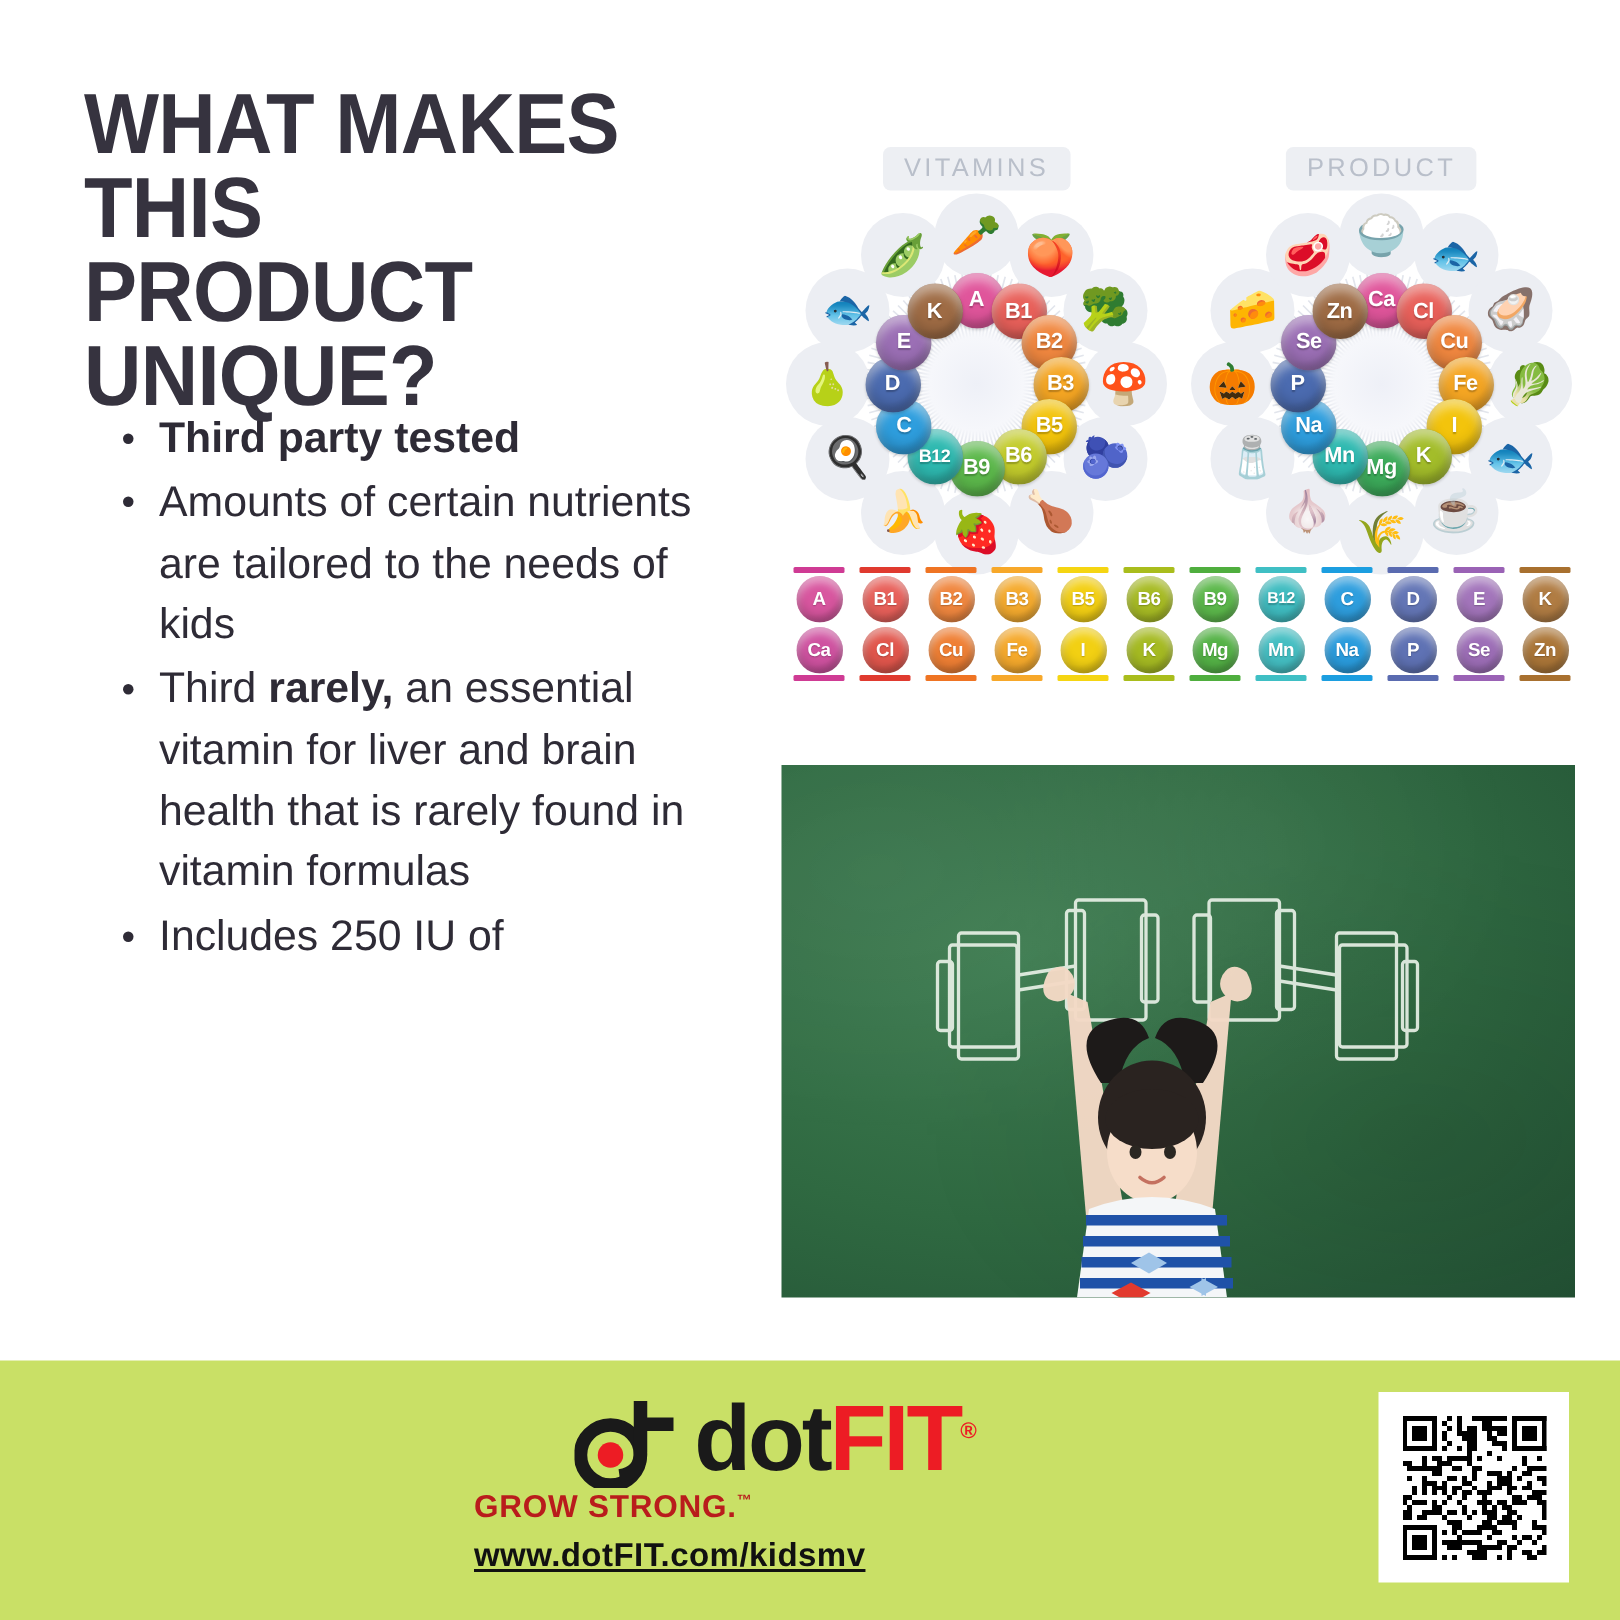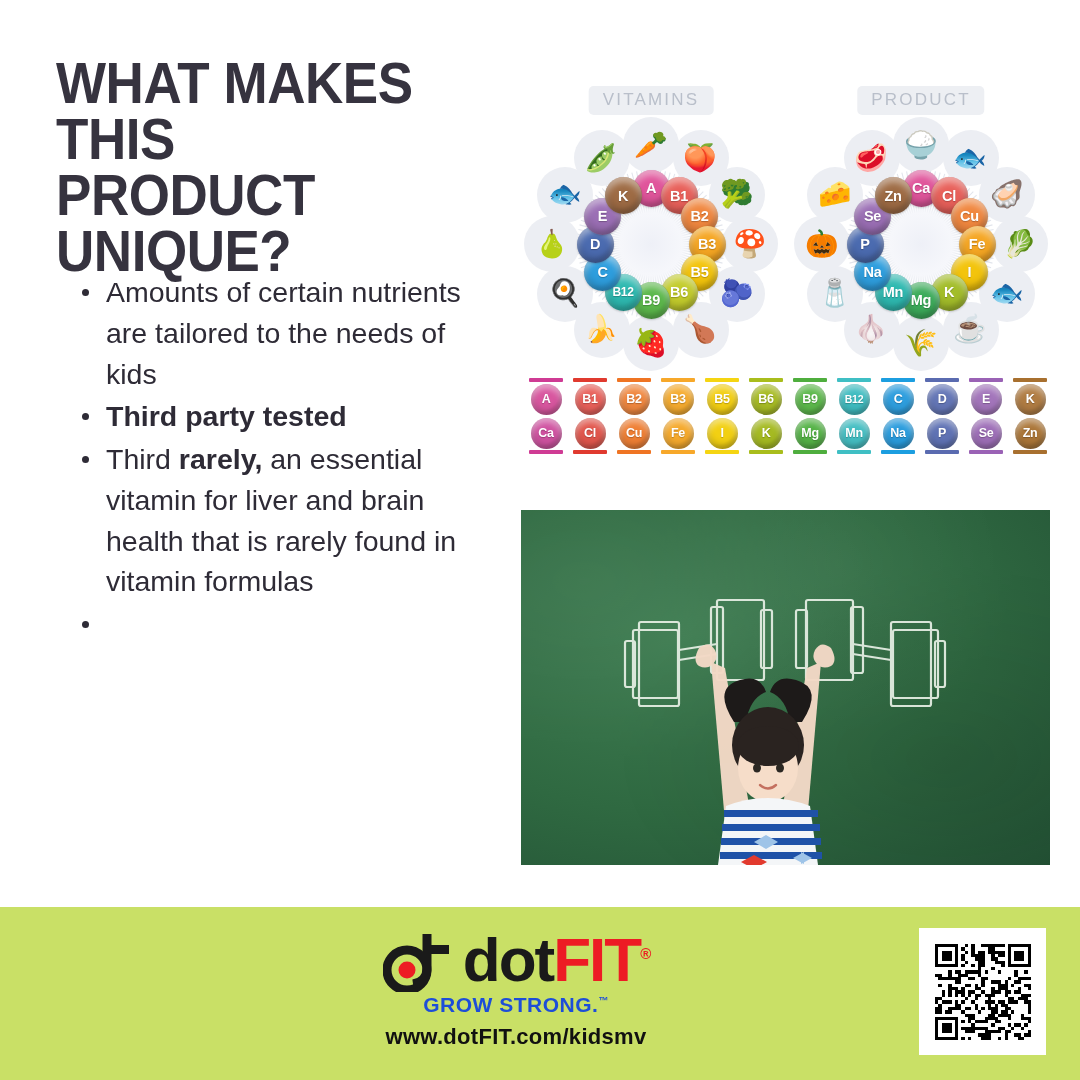--- a/index.html
+++ b/index.html
@@ -27,21 +27,21 @@
   .bullet{position:relative;padding-left:32px;margin-bottom:2px;}
   .bullet .dot{
     position:absolute;left:8px;top:0.58em;width:7px;height:7px;border-radius:50%;
     background:#2e2b36;
   }
   .bullet b{font-weight:700;}
   .subline{display:block;padding-left:14px;font-weight:700;}
 
   
   .wheels{position:absolute;left:520px;top:86px;width:540px;height:300px;}
-  .wheel-wrap{position:absolute;top:0;width:250px;height:300px;}
+  .wheel-wrap{position:absolute;top:12px;width:250px;height:300px;}
   .wheel-wrap.vit{left:6px;}
   .wheel-wrap.min{left:276px;}
   .wheel-title{
     position:absolute;left:50%;top:0;transform:translateX(-50%);
     background:#edeff3;color:#b9bfca;border-radius:5px;
     padding:4px 14px 5px;font-size:17px;letter-spacing:2.2px;font-weight:400;
     white-space:nowrap;
   }
   .wheel{
     position:absolute;left:50%;top:38px;transform:translateX(-50%);
@@ -95,57 +95,58 @@
   .photo .tex{position:absolute;inset:0;opacity:.5;
     background-image:
       radial-gradient(ellipse at 12% 20%, rgba(255,255,255,.09), rgba(0,0,0,0) 45%),
       radial-gradient(ellipse at 80% 70%, rgba(0,0,0,.22), rgba(0,0,0,0) 55%),
       radial-gradient(ellipse at 60% 15%, rgba(255,255,255,.07), rgba(0,0,0,0) 40%);
   }
   .photo svg{position:absolute;inset:0;}
 
   
   .footer{position:absolute;left:0;top:907px;width:1080px;height:173px;background:#c9e066;}
-  .logo-block{position:absolute;left:316px;top:16px;width:400px;text-align:center;}
+  .logo-block{position:absolute;left:316px;top:16px;width:400px;text-align:left;}
   .logo-row{display:flex;align-items:center;justify-content:center;gap:10px;height:74px;}
   .wordmark{font-size:62px;font-weight:700;letter-spacing:-2px;line-height:1;position:relative;}
   .wordmark .dot{color:#1a1a1a;}
   .wordmark .fit{color:#ed1c24;}
   .wordmark .reg{font-size:15px;vertical-align:super;color:#ed1c24;font-weight:700;}
-  .tagline{color:#1d4ed8;font-weight:700;font-size:21px;letter-spacing:0.5px;margin-top:-4px;}
+  .tagline{color:#b91c1c;font-weight:700;font-size:21px;letter-spacing:0.5px;margin-top:-4px;}
   .tagline .tm{font-size:10px;vertical-align:super;}
-  .url{color:#111;font-weight:700;font-size:22px;margin-top:7px;letter-spacing:0.3px;}
+  .url{color:#111;font-weight:700;font-size:22px;text-decoration:underline;margin-top:7px;letter-spacing:0.3px;}
   .qr-panel{position:absolute;left:919px;top:928px;width:127px;height:127px;background:#fff;
     display:flex;align-items:center;justify-content:center;}
 </style>
 </head>
 <body>
 
 <div class="page">
 
   <div class="headline">
     <span>WHAT MAKES THIS</span>
     <span class="l2">PRODUCT UNIQUE?</span>
   </div>
 
   <div class="bullets">
     <div class="bullet">
       <span class="dot"></span>
-      <span>Amounts of certain nutrients are tailored to the needs of kids</span>
+      <b>Third party tested</b>
     </div>
     <div class="bullet">
       <span class="dot"></span>
-      <b>Third party tested</b>
+      <span>Amounts of certain nutrients are tailored to the needs of kids</span>
     </div>
     <div class="bullet">
       <span class="dot"></span>
       <span>Third </span><b>rarely,</b><span> an essential vitamin for liver and brain health that is rarely found in vitamin formulas</span>
     </div>
     <div class="bullet">
       <span class="dot"></span>
+      <span>Includes 250 IU of</span>
     </div>
   </div>
 
   <div class="wheels">
     <div class="wheel-wrap vit">
       <div class="wheel-title">VITAMINS</div>
       <div class="wheel">
         <svg class="rays" viewBox="0 0 150 150">
           <g stroke="#e2e5ec" stroke-width="1.1" fill="none" id="rays-v">
               <path d="M101 75 L149 75 M100.94433200420369 76.70048135998373 L148.84156031965665 79.83983156303059 M100.77756639571908 78.39368099772135 L148.36691974166197 84.65893822428382 M100.500417290484 80.07234837241933 L147.57811074983906 89.4366838291935 M100.11407148351577 81.72929517266554 L146.47851114539105 94.15260933758654 M99.62018336687275 83.3574260978822 L145.07282958263784 98.78652043243396 M99.02086784529345 84.94976924149233 L143.3670854058352 103.31857399501664 M98.3186912798499 86.49950594569404 L141.36858287341892 107.7293630762061 M97.51666049839541 88 L139.08587988004848 112 M96.61820991986617 89.44482605850966 L136.52875131038834 116.11219724345057 M95.62718684757212 90.82779715422674 L133.7081471815514 120.04834574664534 M94.54783499445341 92.14299119260178 L130.63614575344434 123.7915903174051 M93.38477631085024 93.38477631085024 L127.32590180780451 127.32590180780451 M92.1429911926018 94.54783499445341 L123.79159031740511 130.6361457534443 M90.82779715422674 95.62718684757212 L120.04834574664534 133.7081471815514 M89.44482605850966 96.61820991986617 L116.11219724345057 136.52875131038834 M88 97.5166604983954 L112 139.08587988004845 M86.49950594569404 98.3186912798499 L107.72936307620608 141.36858287341894 M84.94976924149233 99.02086784529345 L103.31857399501665 143.3670854058352 M83.3574260978822 99.62018336687275 L98.78652043243395 145.07282958263784 M81.72929517266554 100.11407148351577 L94.15260933758654 146.47851114539105 M80.07234837241934 100.500417290484 L89.4366838291935 147.57811074983906 M78.39368099772135 100.77756639571908 L84.65893822428383 148.36691974166197 M76.70048135998371 100.94433200420369 L79.83983156303059 148.84156031965665 M75 101 L75 149 M73.29951864001629 100.94433200420369 L70.16016843696943 148.84156031965665 M71.60631900227867 100.77756639571908 L65.3410617757162 148.36691974166197 M69.92765162758067 100.500417290484 L60.56331617080653 147.57811074983906 M68.27070482733446 100.11407148351577 L55.84739066241346 146.47851114539105 M66.6425739021178 99.62018336687275 L51.21347956756604 145.07282958263784 M65.05023075850767 99.02086784529345 L46.681426004983365 143.3670854058352 M63.500494054305975 98.3186912798499 L42.270636923793916 141.36858287341894 M62.00000000000001 97.51666049839541 L38.000000000000014 139.08587988004848 M60.55517394149034 96.61820991986617 L33.88780275654943 136.52875131038834 M59.17220284577326 95.62718684757212 L29.95165425335467 133.7081471815514 M57.85700880739821 94.54783499445341 L26.208409682594905 130.63614575344434 M56.615223689149765 93.38477631085024 L22.674098192195487 127.32590180780451 M55.45216500554658 92.14299119260178 L19.363854246555654 123.79159031740508 M54.37281315242788 90.82779715422673 L16.29185281844859 120.04834574664531 M53.381790080133825 89.44482605850966 L13.471248689611642 116.11219724345057 M52.48333950160459 88 L10.914120119951534 112 M51.681308720150106 86.49950594569404 L8.63141712658107 107.7293630762061 M50.97913215470655 84.94976924149233 L6.632914594164788 103.31857399501665 M50.379816633127255 83.35742609788221 L4.927170417362191 98.78652043243397 M49.88592851648423 81.72929517266554 L3.521488854608947 94.15260933758655 M49.499582709516005 80.07234837241933 L2.4218892501609446 89.43668382919348 M49.22243360428093 78.39368099772135 L1.6330802583380262 84.65893822428382 M49.05566799579631 76.70048135998373 L1.1584396803433492 79.83983156303059 M49 75 L1 75.00000000000001 M49.05566799579631 73.29951864001629 L1.1584396803433492 70.16016843696943 M49.22243360428092 71.60631900227867 L1.6330802583380262 65.3410617757162 M49.499582709516005 69.92765162758067 L2.4218892501609446 60.56331617080653 M49.88592851648422 68.27070482733447 L3.5214888546089327 55.847390662413495 M50.37981663312725 66.64257390211782 L4.927170417362177 51.21347956756608 M50.97913215470654 65.05023075850768 L6.63291459416476 46.68142600498339 M51.681308720150106 63.50049405430596 L8.63141712658107 42.270636923793894 M52.4833395016046 62 L10.914120119951548 37.99999999999999 M53.381790080133825 60.55517394149034 L13.471248689611656 33.88780275654943 M54.37281315242788 59.17220284577326 L16.291852818448596 29.95165425335467 M55.45216500554659 57.85700880739821 L19.36385424655567 26.208409682594905 M56.61522368914976 56.615223689149765 L22.674098192195473 22.674098192195487 M57.8570088073982 55.45216500554659 L26.20840968259489 19.363854246555682 M59.172202845773256 54.372813152427895 L29.951654253354654 16.291852818448618 M60.555173941490324 53.38179008013384 L33.887802756549384 13.471248689611684 M61.999999999999986 52.483339501604604 L37.999999999999964 10.914120119951562 M63.50049405430596 51.681308720150106 L42.2706369237939 8.63141712658107 M65.05023075850767 50.97913215470654 L46.68142600498338 6.632914594164774 M66.64257390211779 50.379816633127255 L51.213479567566026 4.927170417362191 M68.27070482733447 49.88592851648423 L55.847390662413474 3.521488854608947 M69.92765162758066 49.49958270951601 L60.56331617080648 2.421889250160959 M71.60631900227865 49.22243360428093 L65.34106177571618 1.6330802583380262 M73.29951864001626 49.05566799579631 L70.16016843696937 1.1584396803433492 M75 49 L74.99999999999999 1 M76.7004813599837 49.055667995796306 L79.83983156303053 1.158439680343335 M78.39368099772136 49.22243360428093 L84.65893822428386 1.6330802583380262 M80.07234837241934 49.499582709516005 L89.4366838291935 2.4218892501609446 M81.72929517266554 49.88592851648423 L94.15260933758657 3.521488854608947 M83.3574260978822 50.37981663312725 L98.78652043243395 4.927170417362177 M84.94976924149233 50.97913215470655 L103.31857399501666 6.632914594164788 M86.49950594569403 51.6813087201501 L107.72936307620608 8.631417126581056 M88 52.4833395016046 L112 10.914120119951548 M89.44482605850965 53.38179008013382 L116.11219724345054 13.471248689611635 M90.82779715422673 54.37281315242788 L120.04834574664531 16.291852818448596 M92.14299119260178 55.452165005546576 L123.79159031740505 19.36385424655564 M93.38477631085023 56.61522368914976 L127.32590180780451 22.674098192195473 M94.54783499445341 57.857008807398216 L130.63614575344434 26.20840968259491 M95.6271868475721 59.172202845773256 L133.7081471815514 29.951654253354654 M96.61820991986617 60.555173941490345 L136.52875131038834 33.88780275654944 M97.5166604983954 61.999999999999986 L139.08587988004842 37.999999999999964 M98.3186912798499 63.50049405430596 L141.36858287341892 42.270636923793894 M99.02086784529345 65.05023075850767 L143.3670854058352 46.68142600498337 M99.62018336687274 66.64257390211779 L145.0728295826378 51.213479567566026 M100.11407148351577 68.27070482733447 L146.47851114539105 55.847390662413474 M100.500417290484 69.92765162758066 L147.57811074983903 60.56331617080647 M100.77756639571908 71.60631900227865 L148.36691974166197 65.34106177571617 M100.94433200420369 73.29951864001626 L148.84156031965665 70.16016843696937 "></path>

